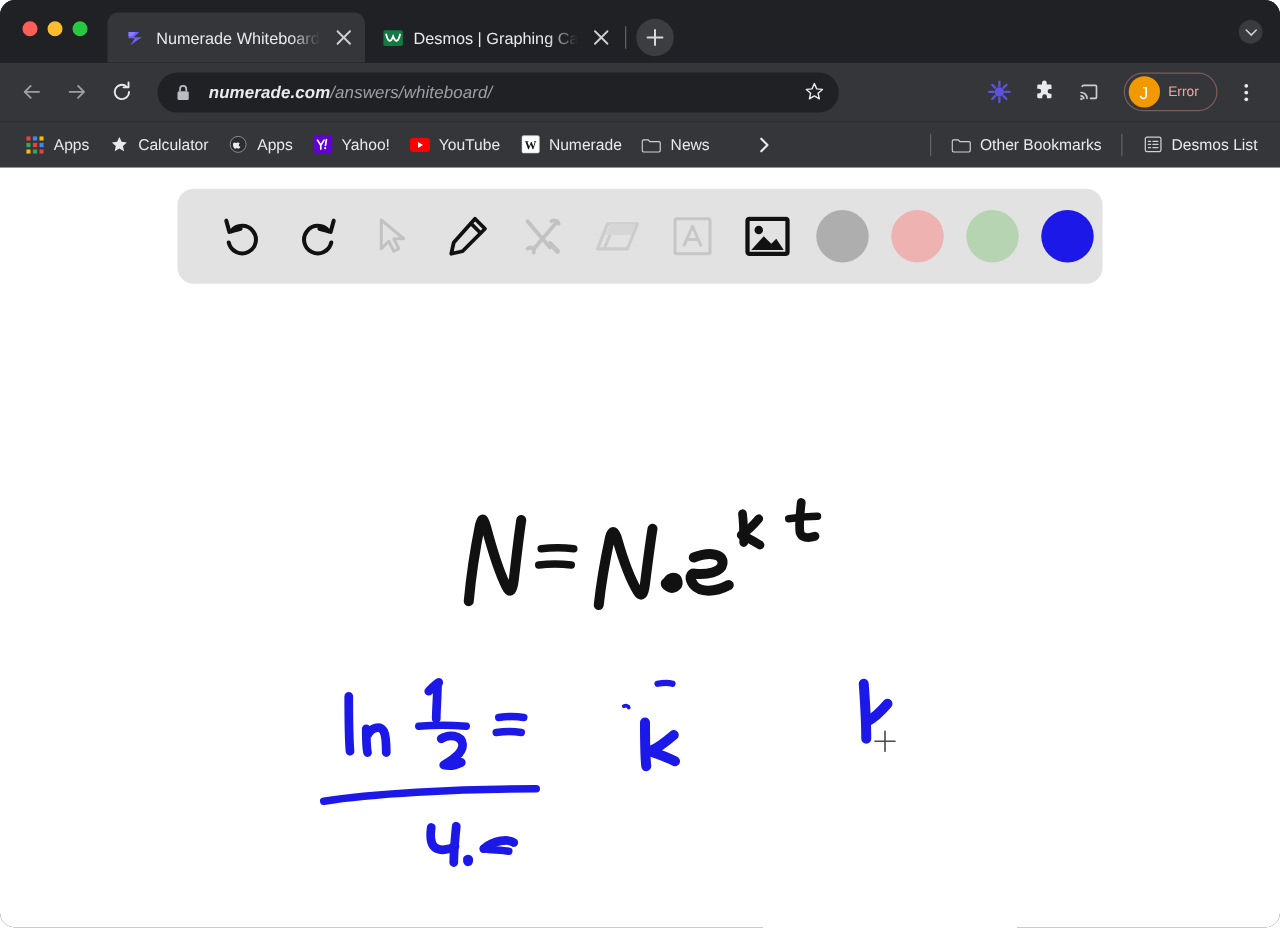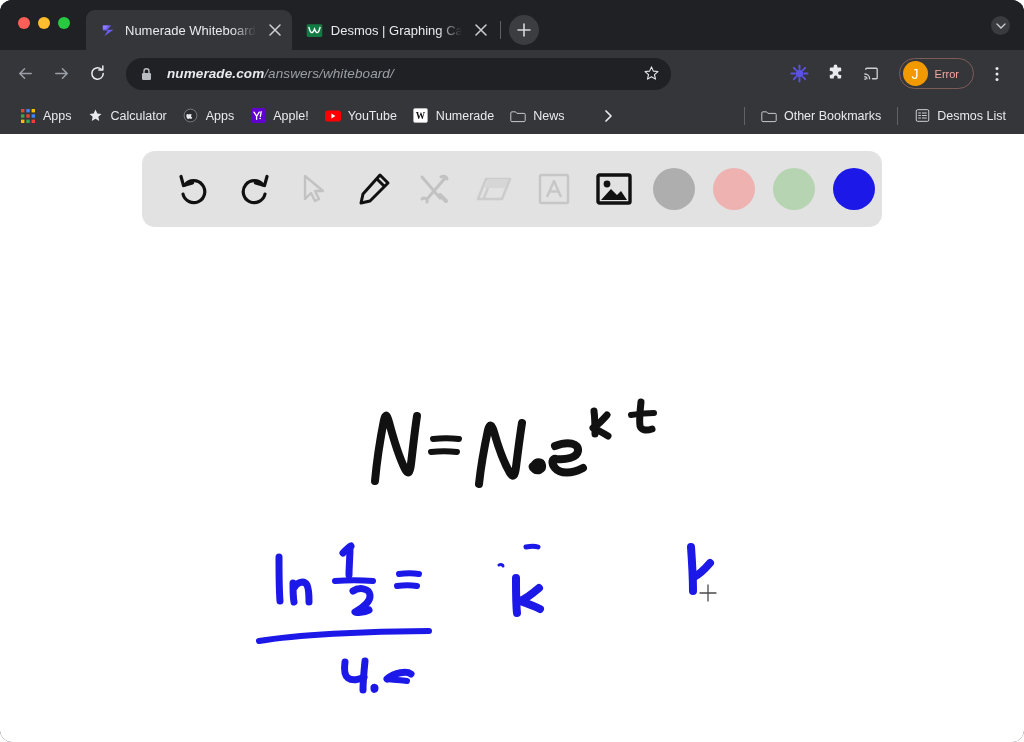--- a/index.html
+++ b/index.html
@@ -427,21 +427,21 @@
 
     <div class="bm">
       <span class="bm-ico">
         <svg width="15" height="15" viewBox="0 0 20 20">
           <rect x="0" y="0" width="20" height="20" rx="3" fill="#6001d2"></rect>
           <path d="M4 5.5 L7.5 11 L7.5 15 M7.5 11 L11 5.5" stroke="#fff" stroke-width="1.8" fill="none" stroke-linecap="round"></path>
           <path d="M13.5 5 L12.5 11.2" stroke="#fff" stroke-width="1.8" stroke-linecap="round"></path>
           <circle cx="12.2" cy="14" r="1.1" fill="#fff"></circle>
         </svg>
       </span>
-      <span class="bm-label">Apple!</span>
+      <span class="bm-label">Yahoo!</span>
     </div>
 
     <div class="bm">
       <span class="bm-ico">
         <svg width="16" height="12" viewBox="0 0 20 14">
           <rect x="0" y="0" width="20" height="14" rx="3.5" fill="#ff0000"></rect>
           <path d="M8 4 L13 7 L8 10 Z" fill="#ffffff"></path>
         </svg>
       </span>
       <span class="bm-label">YouTube</span>

